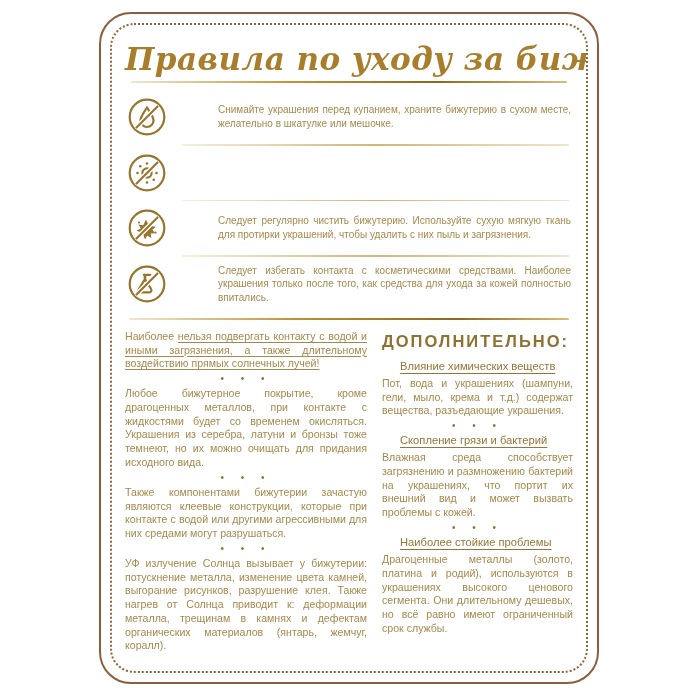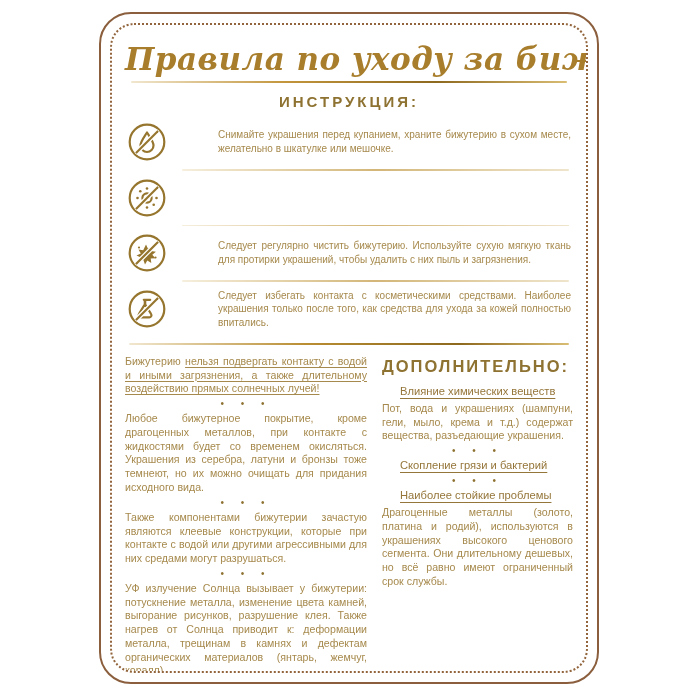--- a/index.html
+++ b/index.html
@@ -65,21 +65,20 @@
 </style>
 </head>
 <body>
 
 <div class="card">
   <div class="inner">
 
     <div class="title">Правила по уходу за бижутерией</div>
     <div class="title-divider"></div>
 
-    <div class="section-heading">ИНСТРУКЦИЯ:</div>
 
     <div class="inst-row">
       <div class="inst-icon">
         <svg viewBox="0 0 40 40">
           <circle class="icon-stroke" cx="20" cy="20" r="17.3"></circle>
           <path class="icon-stroke" d="M20 10.5 C 16.5 16, 13.5 19.5, 13.5 23.5 a6.5 6.5 0 0 0 13 0 C 26.5 19.5, 23.5 16, 20 10.5 Z"></path>
           <line x1="30" y1="10" x2="10" y2="30" stroke="#ffffff" stroke-width="4.6" stroke-linecap="round"></line>
           <line x1="30.5" y1="9.5" x2="9.5" y2="30.5" class="icon-stroke"></line>
         </svg>
       </div>
@@ -137,40 +136,41 @@
         </svg>
       </div>
       <div class="inst-text">Следует избегать контакта с косметическими средствами. Наиболее украшения только после того, как средства для ухода за кожей полностью впитались.</div>
     </div>
 
     <div class="section-divider"></div>
 
     <div class="columns">
 
       <div class="col-left">
-        <p class="para"><span>Бижутерию </span><span class="u">нельзя подвергать контакту с водой и иными загрязнения, а также длительному воздействию прямых солнечных лучей!</span></p>
+        <p class="para"><span>Наиболее </span><span class="u">нельзя подвергать контакту с водой и иными загрязнения, а также длительному воздействию прямых солнечных лучей!</span></p>
         <div class="dots">•  •  •</div>
         <p class="para">Любое бижутерное покрытие, кроме драгоценных металлов, при контакте с жидкостями будет со временем окисляться. Украшения из серебра, латуни и бронзы тоже темнеют, но их можно очищать для придания исходного вида.</p>
         <div class="dots">•  •  •</div>
         <p class="para">Также компонентами бижутерии зачастую являются клеевые конструкции, которые при контакте с водой или другими агрессивными для них средами могут разрушаться.</p>
         <div class="dots">•  •  •</div>
         <p class="para">УФ излучение Солнца вызывает у бижутерии: потускнение металла, изменение цвета камней, выгорание рисунков, разрушение клея. Также нагрев от Солнца приводит к: деформации металла, трещинам в камнях и дефектам органических материалов (янтарь, жемчуг, коралл).</p>
       </div>
 
       <div class="col-right">
         <div class="col-h">ДОПОЛНИТЕЛЬНО:</div>
 
         <div class="sub-block">
           <div class="sub-title">Влияние химических веществ</div>
           <p class="para">Пот, вода и украшениях (шампуни, гели, мыло, крема и т.д.) содержат вещества, разъедающие украшения.</p>
         </div>
         <div class="dots">•  •  •</div>
 
         <div class="sub-block">
           <div class="sub-title">Скопление грязи и бактерий</div>
+          <p class="para">Влажная среда способствует загрязнению и размножению бактерий на украшениях, что портит их внешний вид и может вызвать проблемы с кожей.</p>
         </div>
         <div class="dots">•  •  •</div>
 
         <div class="sub-block">
           <div class="sub-title">Наиболее стойкие проблемы</div>
           <p class="para">Драгоценные металлы (золото, платина и родий), используются в украшениях высокого ценового сегмента. Они длительному дешевых, но всё равно имеют ограниченный срок службы.</p>
         </div>
 
       </div>
     </div>

